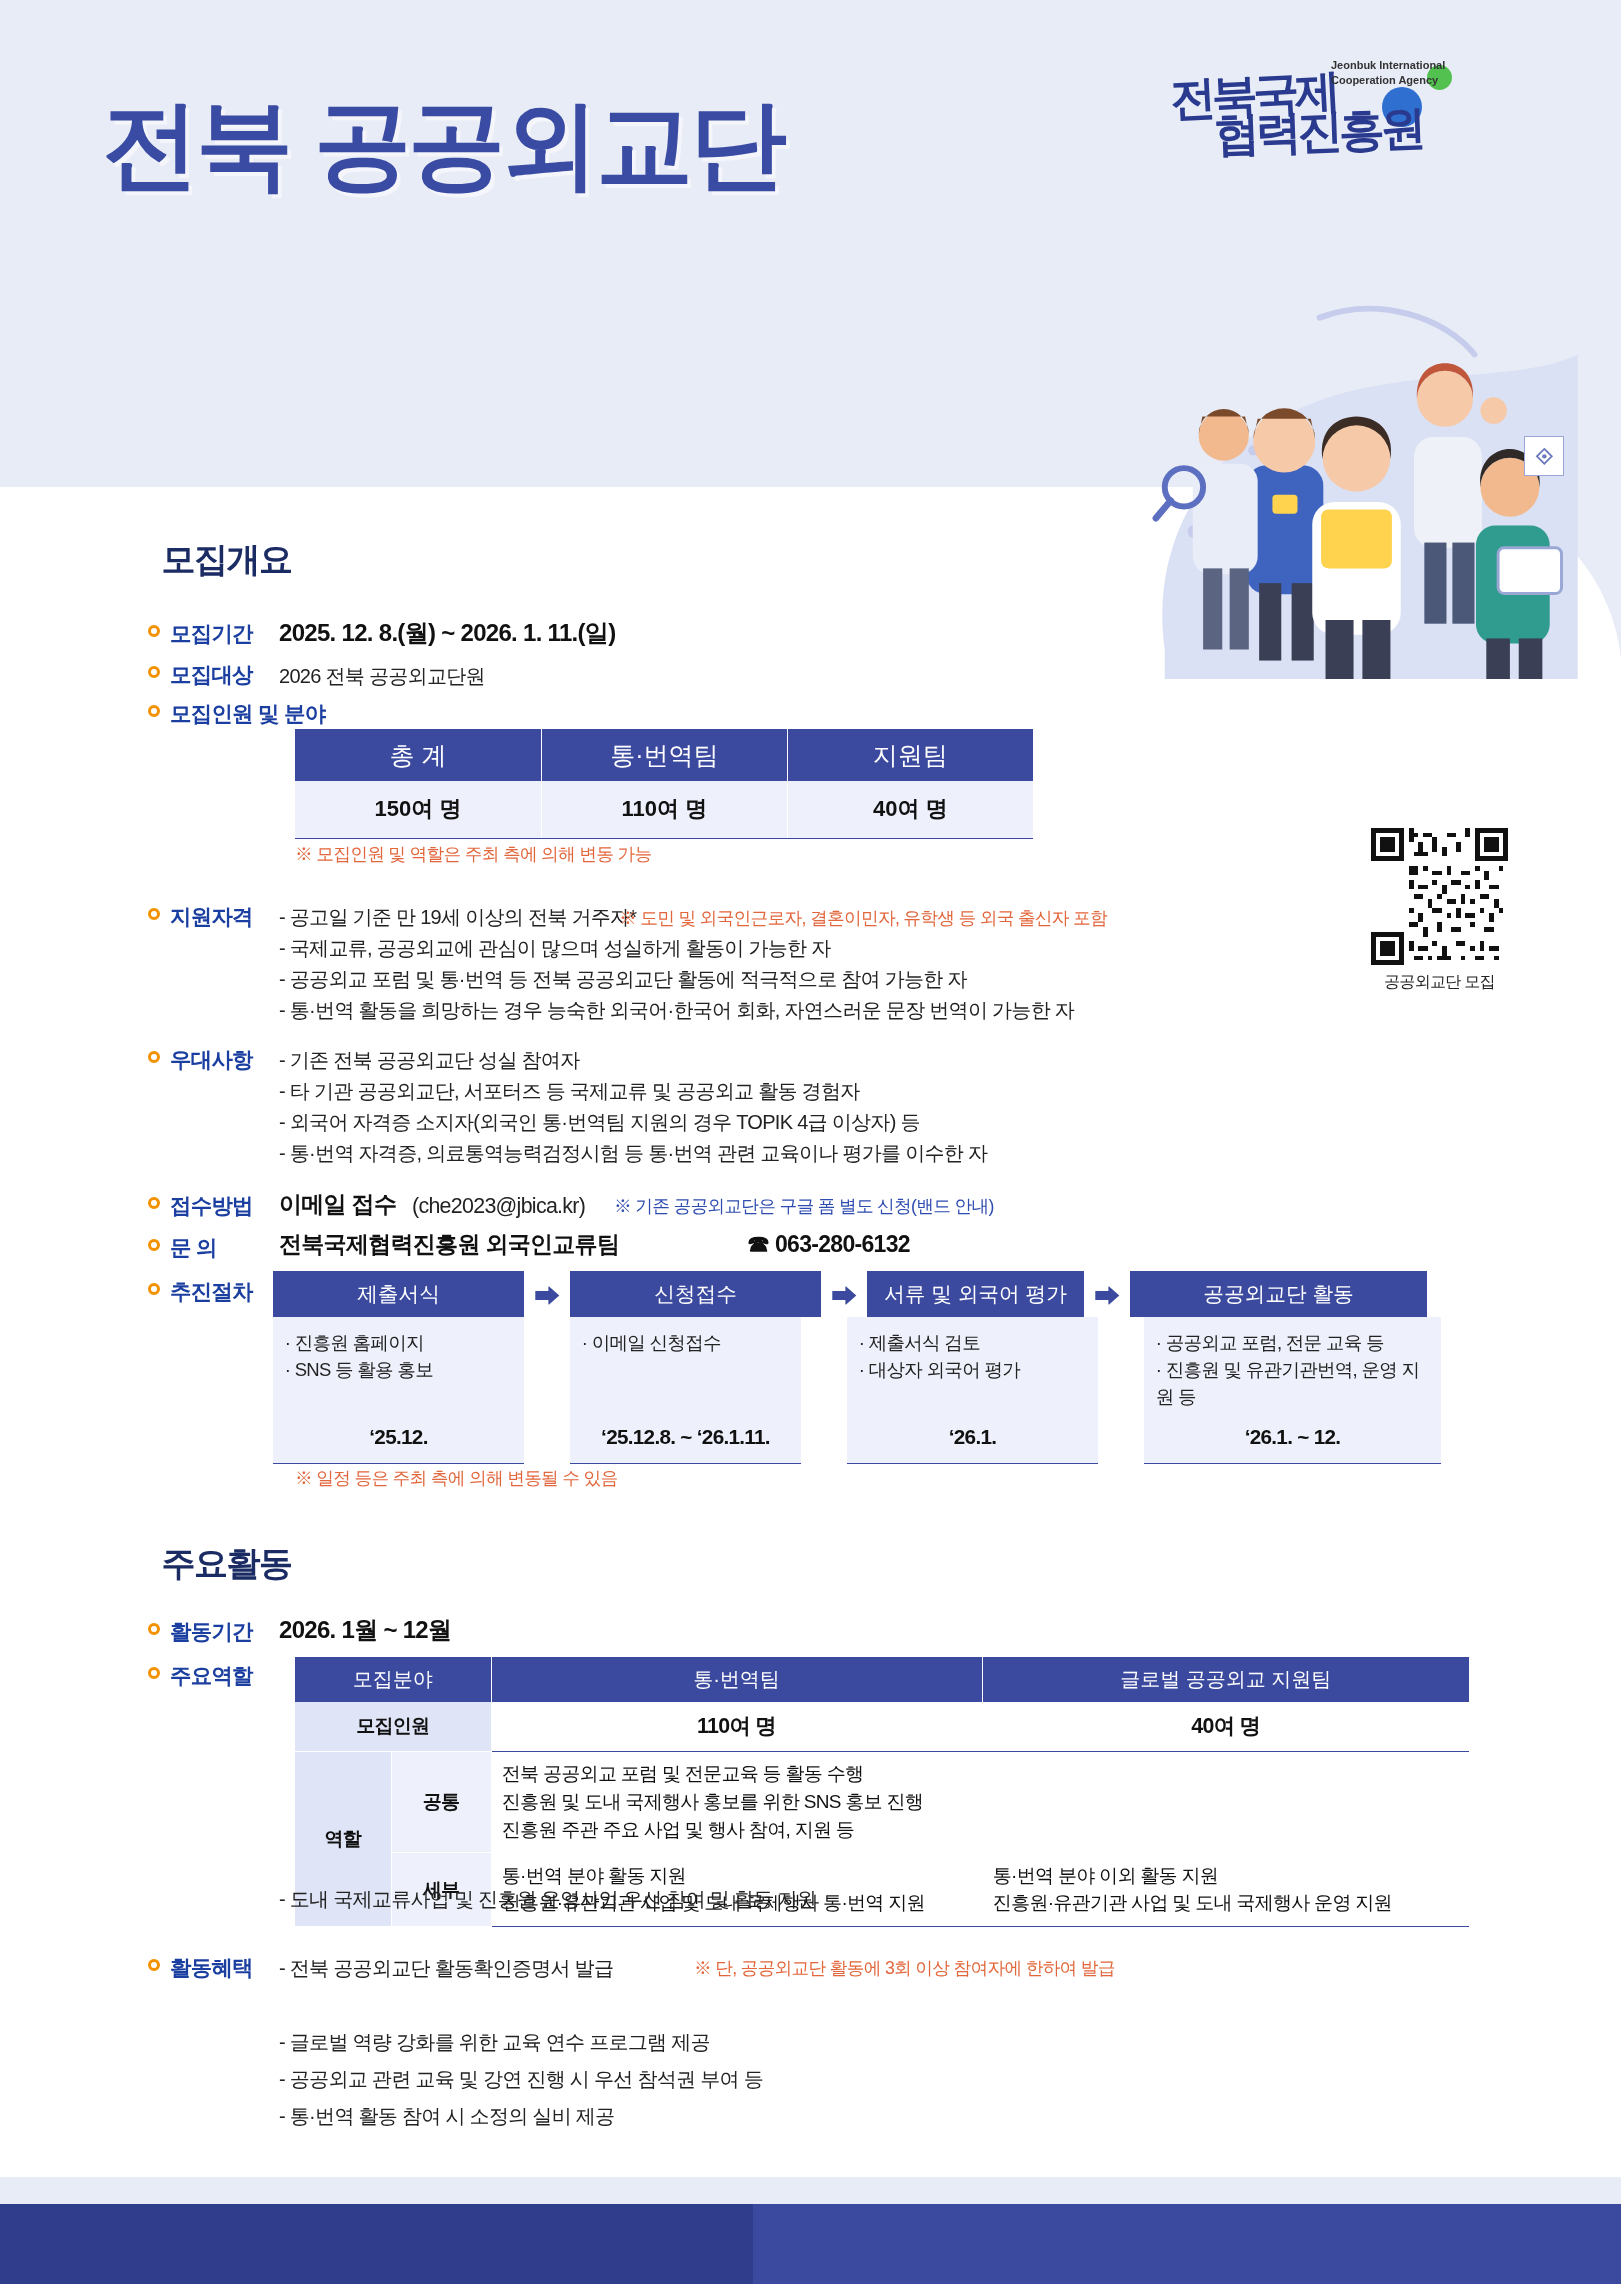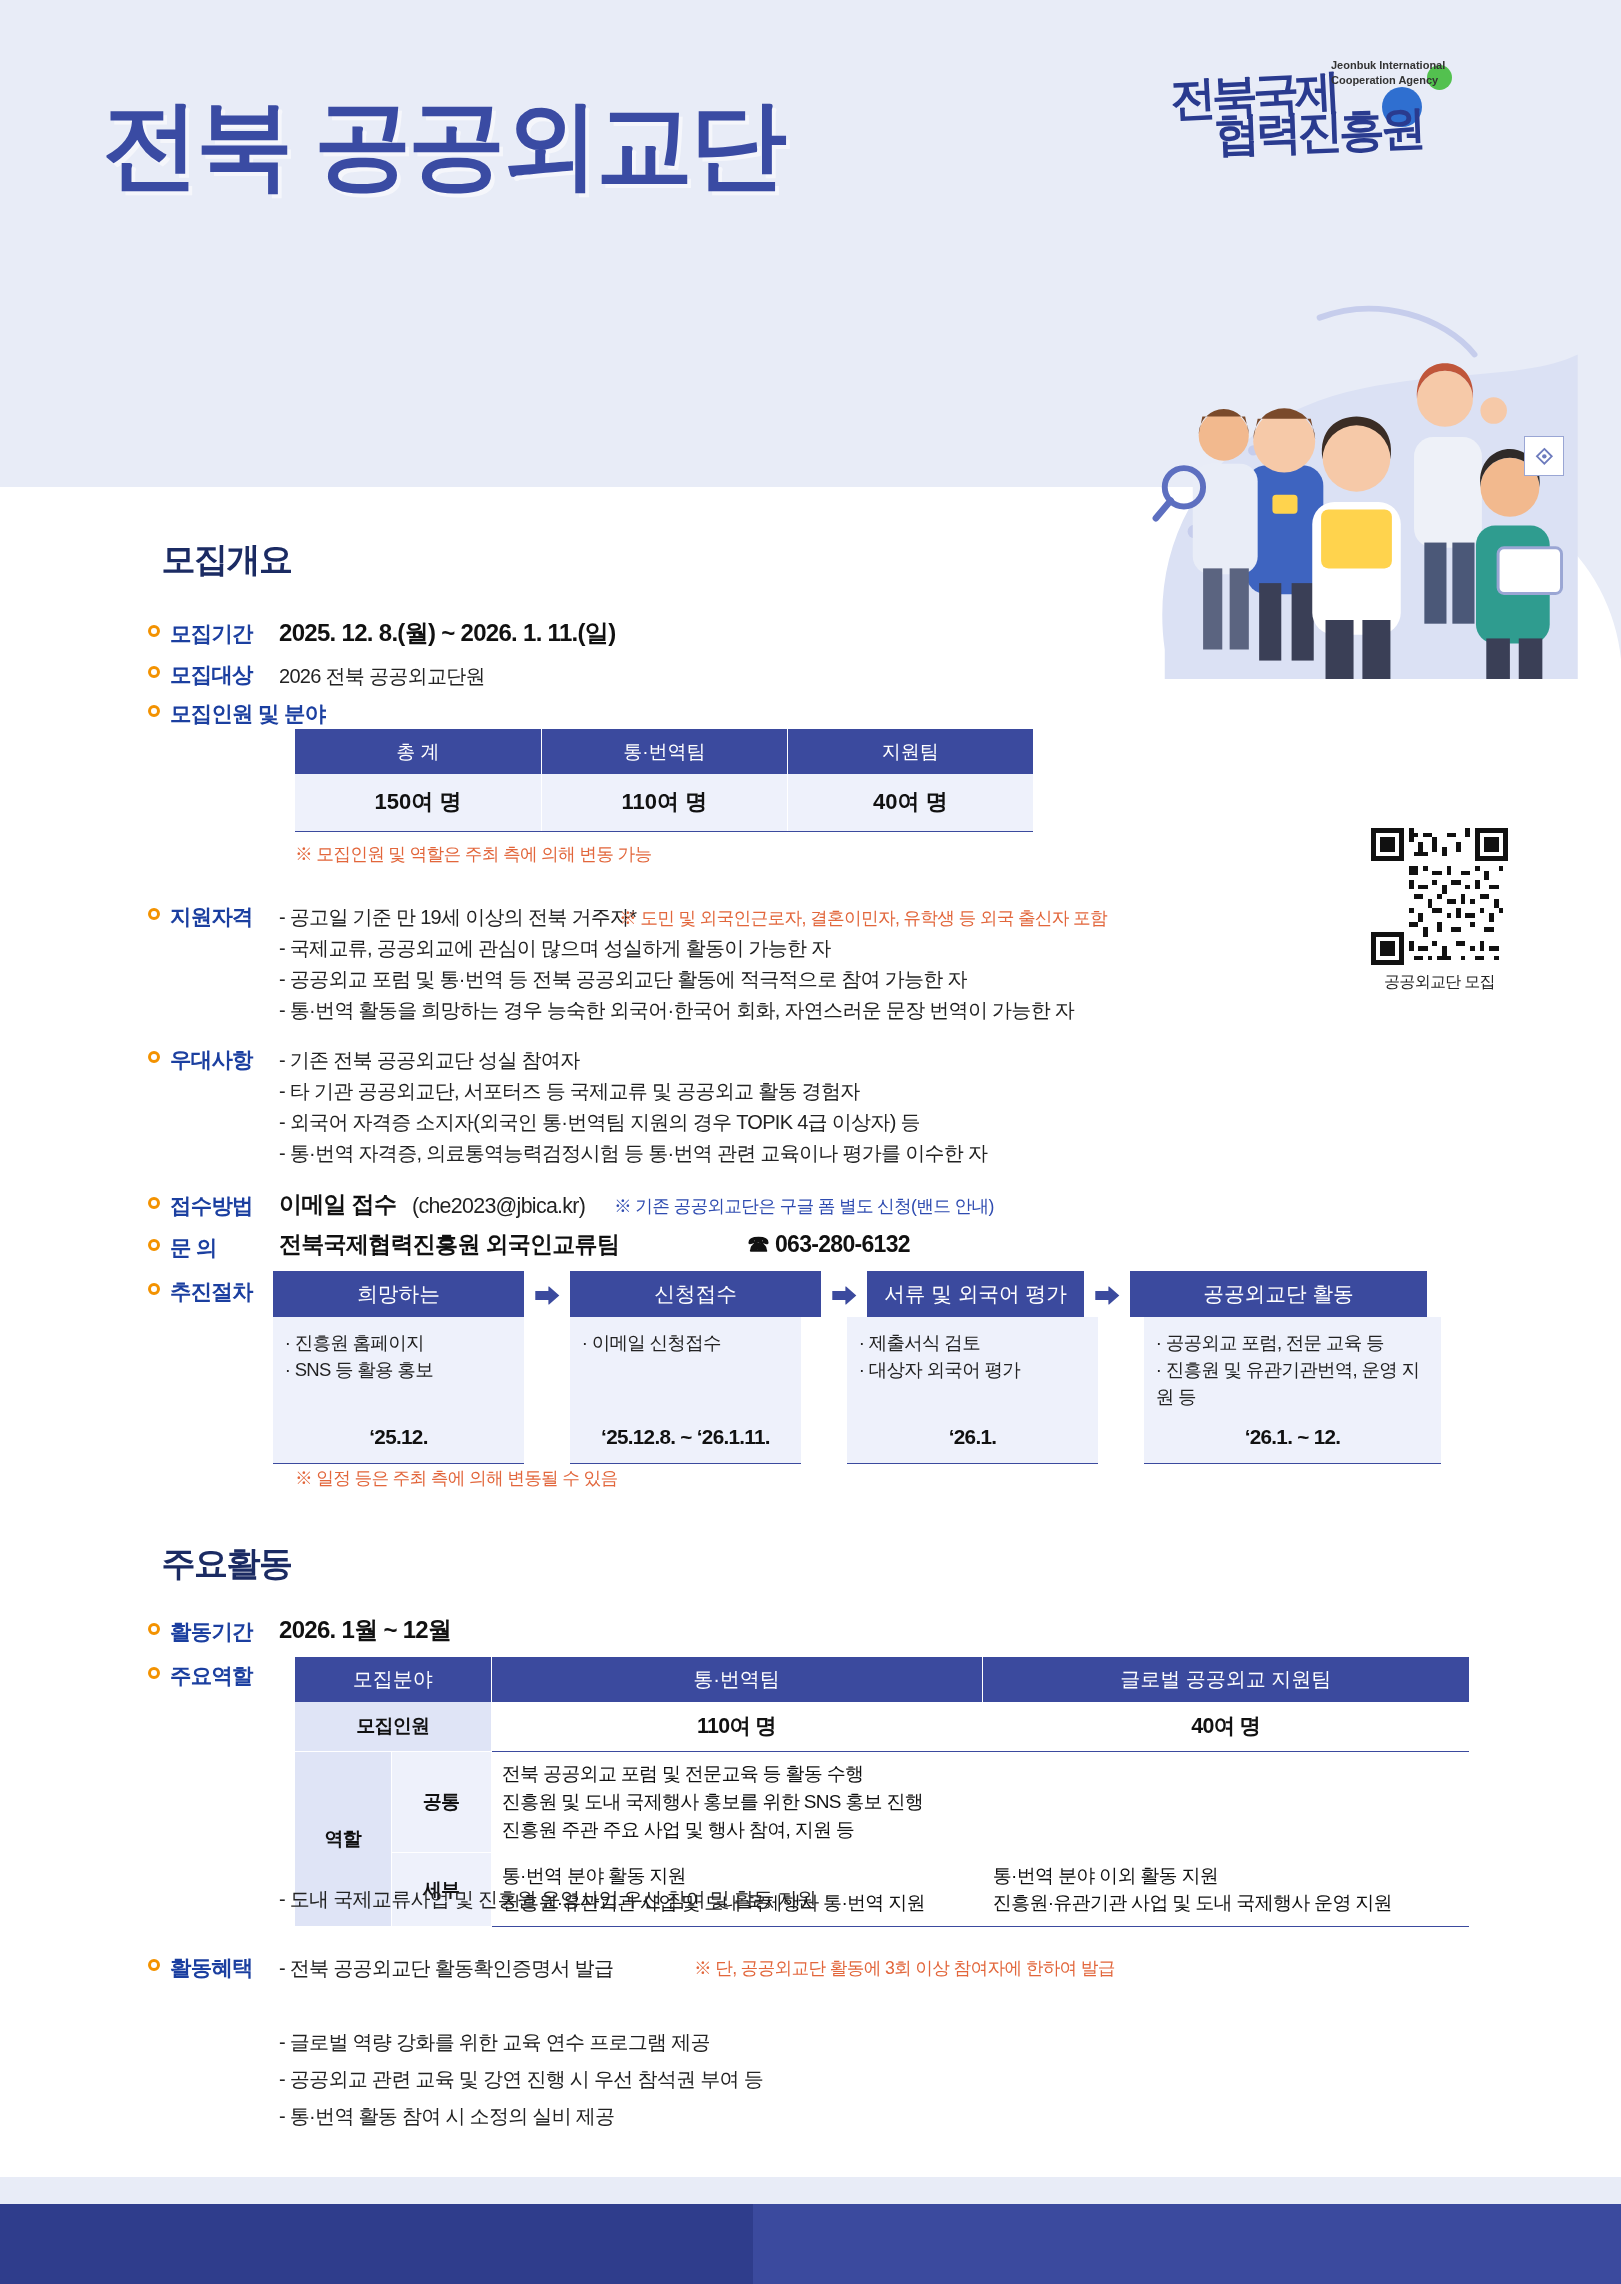--- a/index.html
+++ b/index.html
@@ -166,21 +166,21 @@
   
   table { border-collapse: collapse; }
   .tbl1 {
     position: absolute;
     left: 295px; top: 729px;
     width: 738px;
   }
   .tbl1 th {
     background: #3b4a9e;
     color: #fff;
-    font-size: 19px;
+    font-size: 25px;
     font-weight: normal;
     padding: 9.6px 0;
     border-right: 1.5px solid #fff;
   }
   .tbl1 th:last-child { border-right: none; }
   .tbl1 td {
     background: #eef1fb;
     font-size: 22px;
     font-weight: bold;
     color: #111;
@@ -435,21 +435,21 @@
   <div class="bullet-o" style="left:148px; top:1239px;"></div>
   <div class="row-label" style="left:170px; top:1233px;">문    의</div>
   <div class="txt" style="left:279px; top:1227px; font-size:23px; font-weight:bold; color:#111;">전북국제협력진흥원 외국인교류팀</div>
   <div class="txt" style="left:747px; top:1227px; font-size:23px; font-weight:bold; color:#111;">☎ 063-280-6132</div>
 
   <div class="bullet-o" style="left:148px; top:1283px;"></div>
   <div class="row-label" style="left:170px; top:1277px;">추진절차</div>
 
   <div class="flow">
     <div class="flow-head">
-      <div class="fh" style="width:251px">희망하는</div>
+      <div class="fh" style="width:251px">제출서식</div>
       <div class="arrow">➡</div>
       <div class="fh" style="width:251px">신청접수</div>
       <div class="arrow">➡</div>
       <div class="fh" style="width:217px">서류 및 외국어 평가</div>
       <div class="arrow">➡</div>
       <div class="fh" style="width:297px">공공외교단 활동</div>
     </div>
     <div class="flow-body">
       <div class="fb" style="width:251px">
         <div style="white-space:pre-line">· 진흥원 홈페이지

